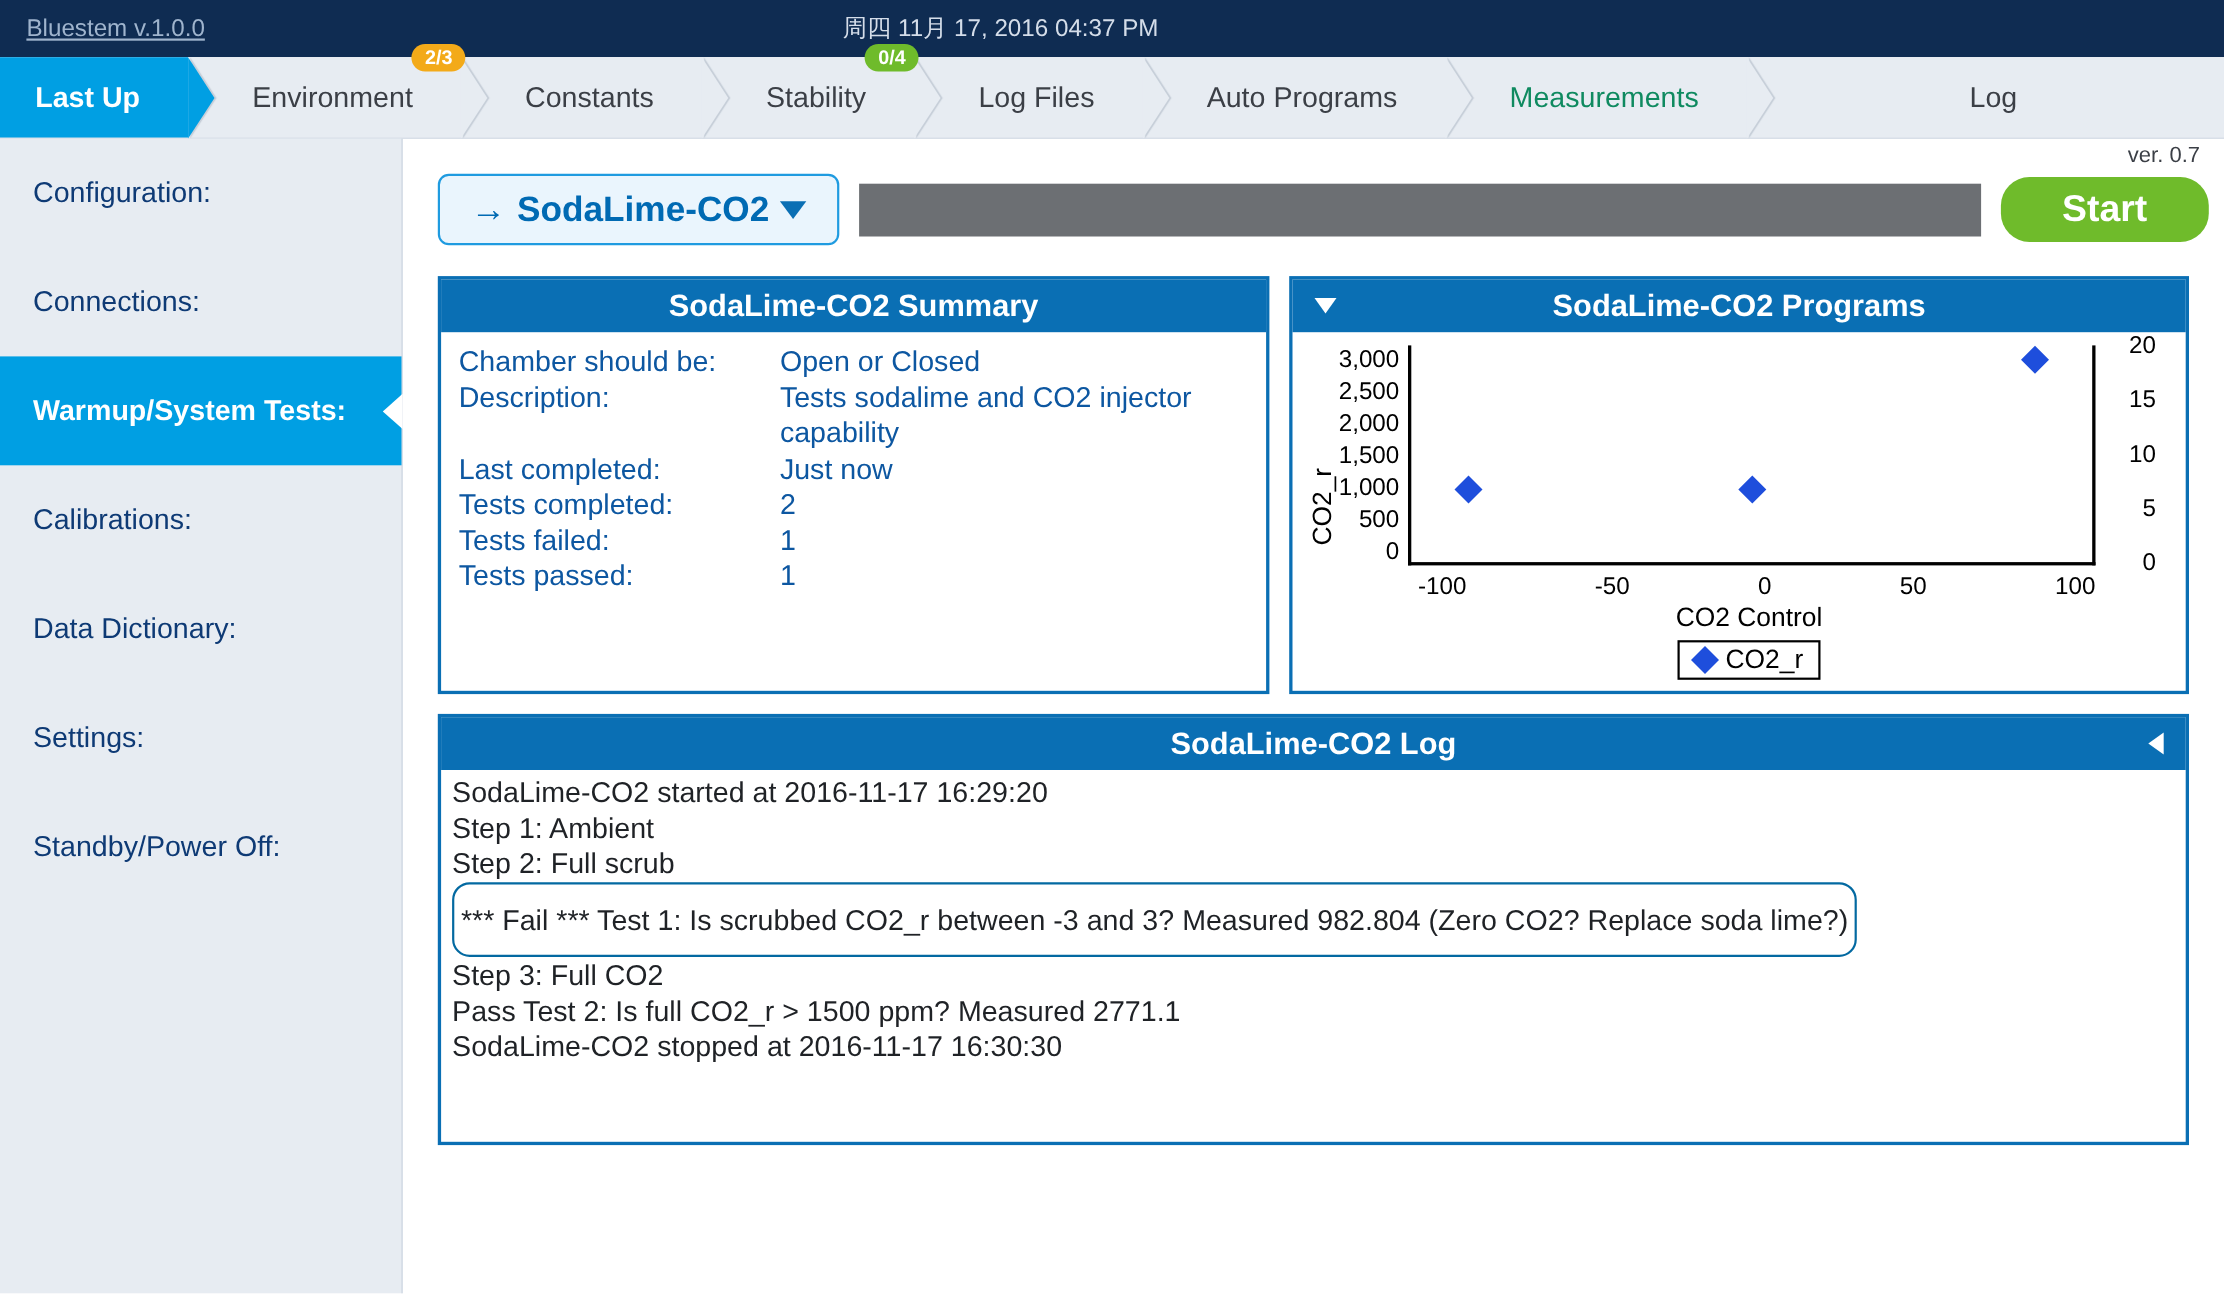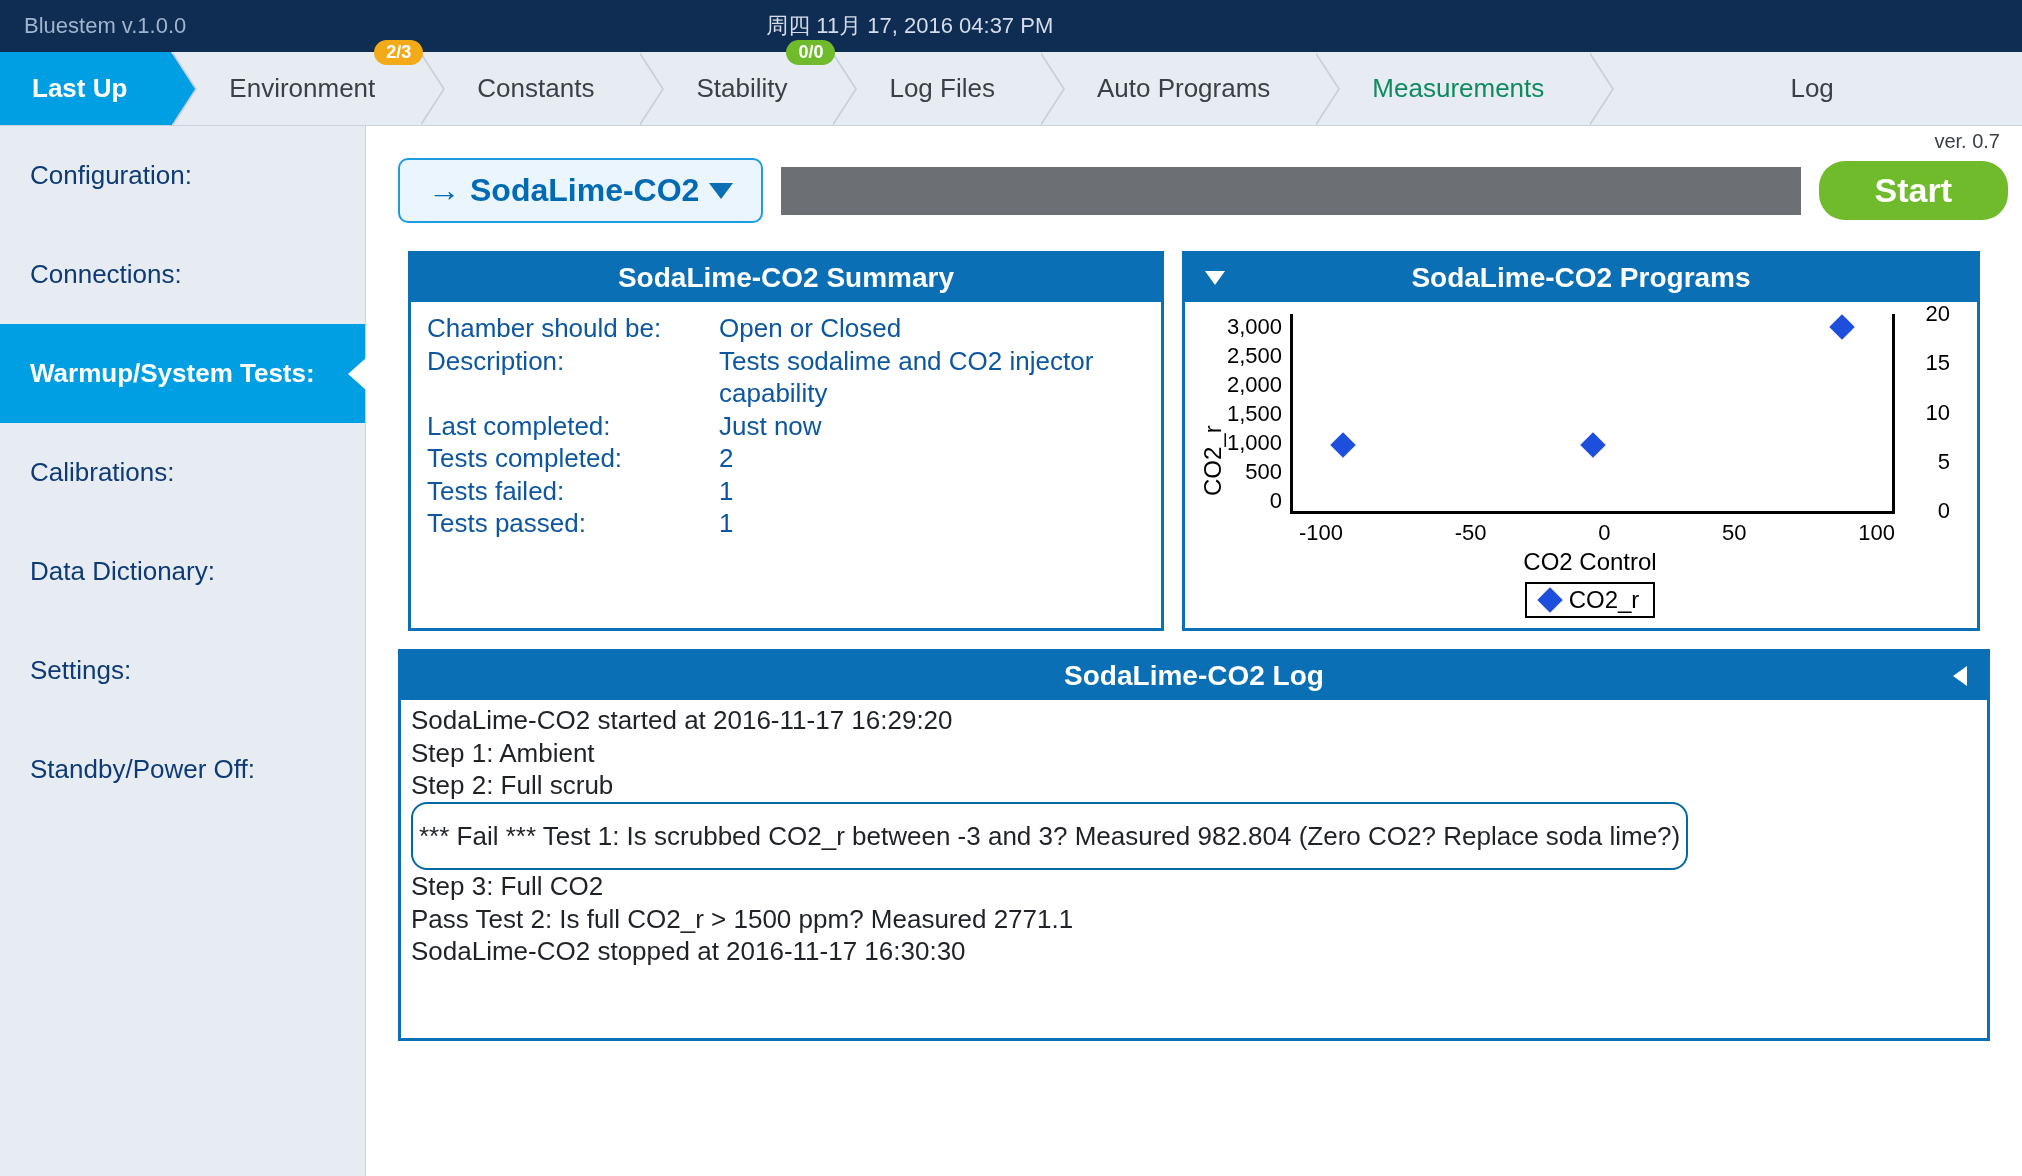--- a/index.html
+++ b/index.html
@@ -14,21 +14,21 @@
 
 .topbar {
   background: #0f2c52;
   height: 52px;
   color: #9fb4cd;
   display: flex;
   align-items: center;
   padding: 0 24px;
   font-size: 22px;
 }
-.topbar .version   { flex: 0 0 auto; }
+.topbar .version   { flex: 0 0 auto; text-decoration: underline; }
 .topbar .spacer-l  { flex: 0 0 580px; }
 .topbar .datetime  { flex: 0 0 auto; color: #d4dde9; }
 
 
 .tabstrip {
   display: flex;
   height: 74px;
   background: #e7ecf2;
   border-bottom: 1px solid #c9d2de;
   align-items: stretch;
@@ -158,21 +158,21 @@
   color: #fff;
   font-size: 34px;
   font-weight: 700;
   border: none;
   border-radius: 26px;
   padding: 10px 56px;
   cursor: pointer;
 }
 
 
-.panels { display: flex; gap: 18px; margin: 0 28px; }
+.panels { display: flex; gap: 18px; margin: 0 18px; }
 .panel  { border: 3px solid #0a6fb4; }
 .panel.summary { flex: 0 0 756px; }
 .panel.results { flex: 1; }
 .panelhdr {
   background: #0a6fb4;
   color: #fff;
   font-size: 28px;
   font-weight: 700;
   text-align: center;
   padding: 8px 0;
@@ -316,21 +316,21 @@
   </div>
   <div class="crumb">
     <span>Environment</span>
     <span class="pill orange">2/3</span>
   </div>
   <div class="crumb">
     <span>Constants</span>
   </div>
   <div class="crumb">
     <span>Stability</span>
-    <span class="pill green">0/0</span>
+    <span class="pill green">0/4</span>
   </div>
   <div class="crumb">
     <span>Log Files</span>
   </div>
   <div class="crumb">
     <span>Auto Programs</span>
   </div>
   <div class="crumb measure">
     <span>Measurements</span>
   </div>

